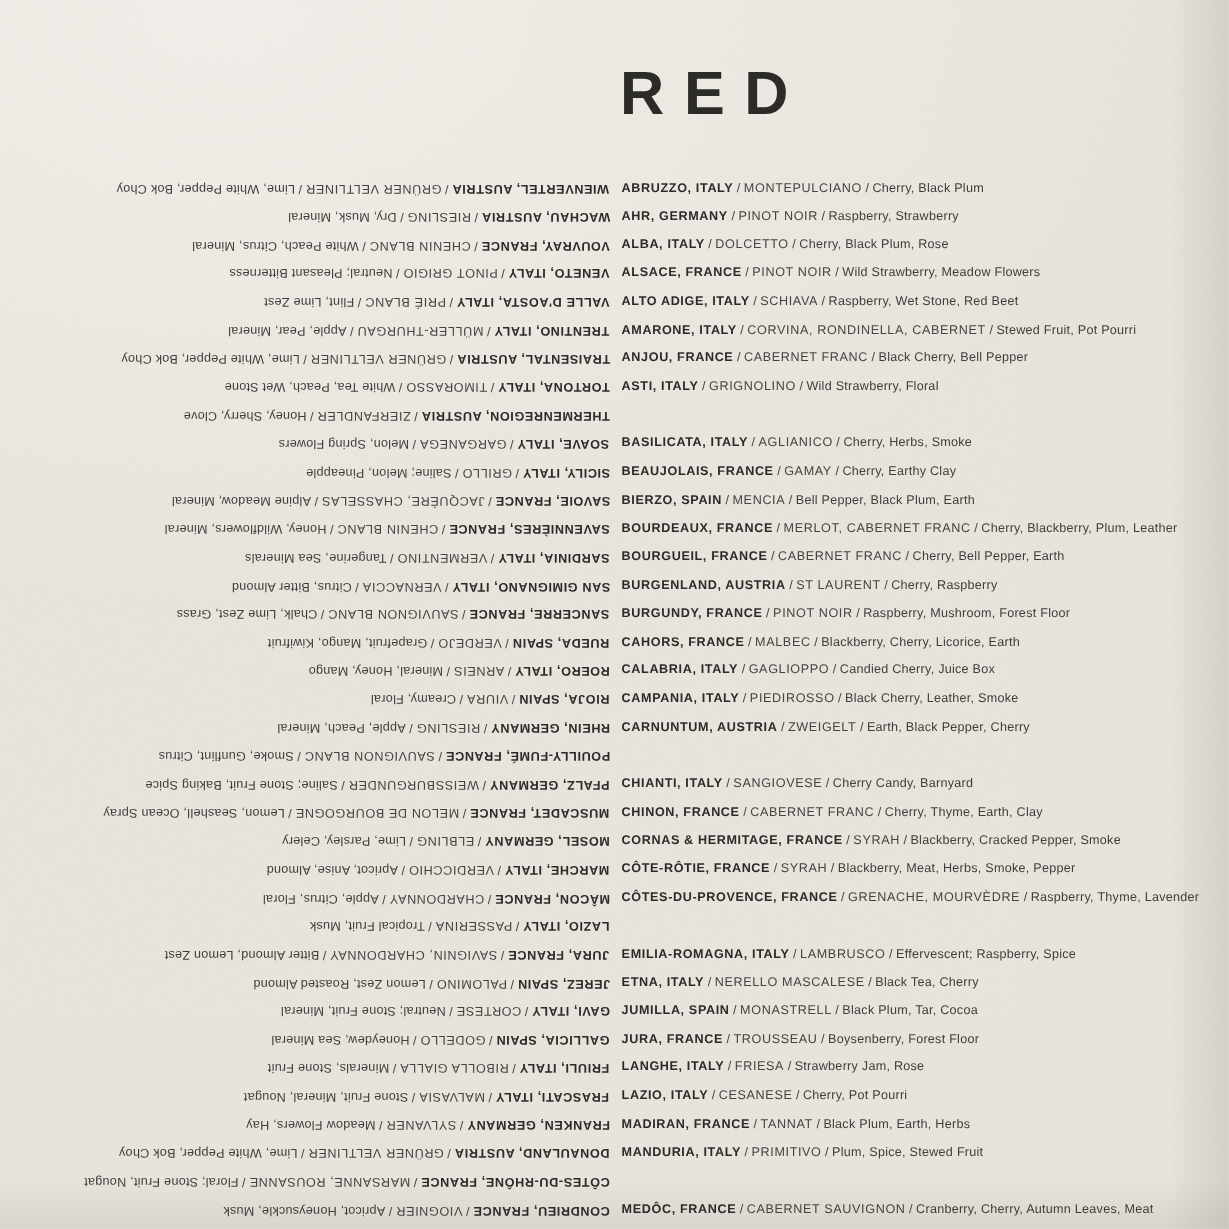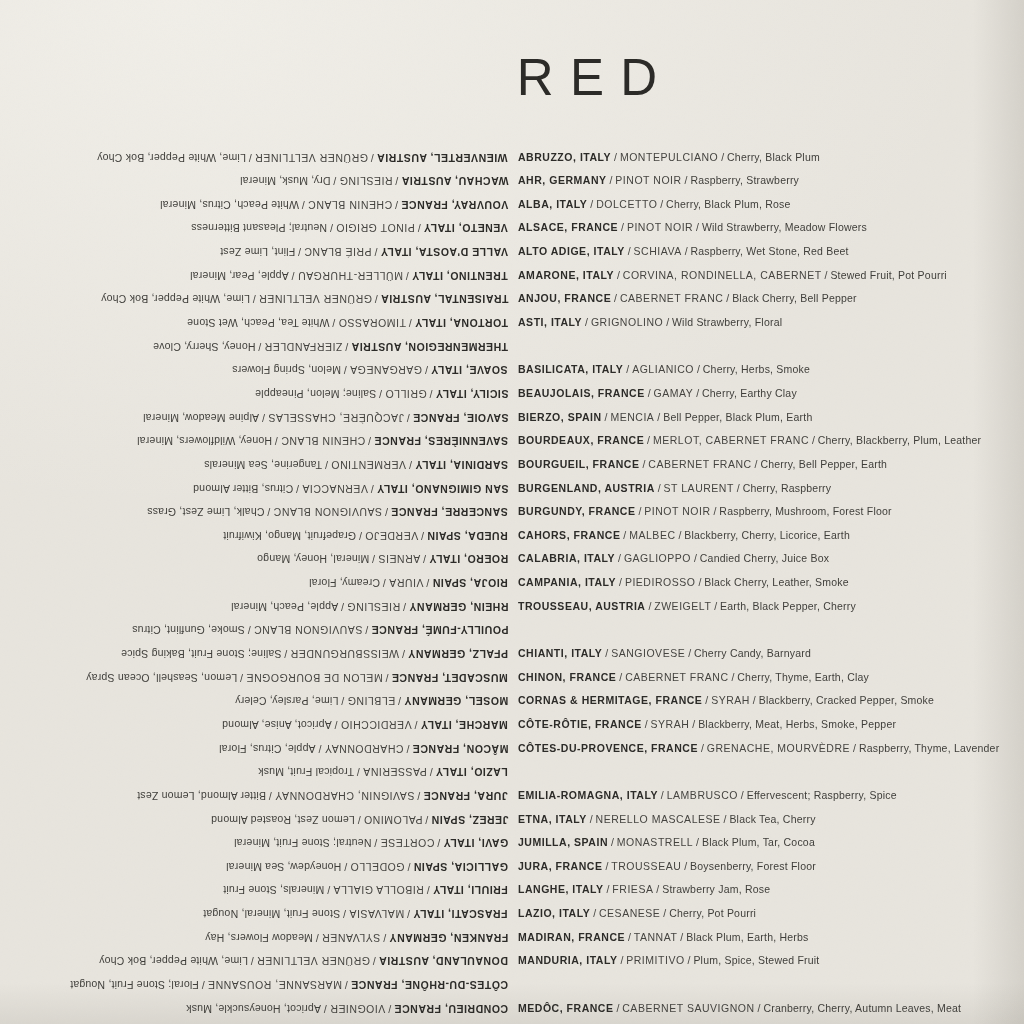--- a/index.html
+++ b/index.html
@@ -9,21 +9,21 @@
       radial-gradient(140% 90% at 18% 0%, rgba(243,241,235,.85) 0%, rgba(243,241,235,0) 55%),
       linear-gradient(to right, rgba(0,0,0,0) 95%, rgba(110,105,95,.16) 100%),
       linear-gradient(to bottom, rgba(0,0,0,0) 96%, rgba(110,105,95,.12) 100%),
       var(--bg,#e8e5de);
     font-family:"Liberation Sans", sans-serif;
     color:var(--ink,#454440);
   }
   .texture{position:absolute;inset:0;z-index:0;opacity:.5;pointer-events:none;}
   .page-title{
     position:absolute;top:52px;left:506px;width:170px;z-index:2;
-    text-align:center;font-size:51px;font-weight:400;line-height:1;
+    text-align:center;font-size:51px;font-weight:700;line-height:1;
     letter-spacing:.32em;text-indent:.16em;
     color:var(--ink-bold,#2c2b28);
   }
   .wine-list{position:absolute;top:145px;left:0;width:1024px;z-index:1;}
   .row{height:23.65px;display:flex;align-items:center;}
   .half{display:flex;align-items:center;}
   .half.left{width:508px;justify-content:flex-end;}
   .half.right{margin-left:10px;justify-content:center;}
   .cell{white-space:nowrap;font-size:10.5px;line-height:1;}
   .cell.flip{transform:rotate(180deg);}
@@ -193,21 +193,21 @@
       </div>
       <div class="half right">
         <span class="cell"><span class="region">CAMPANIA, ITALY</span><span class="sep"> / </span><span class="grape">PIEDIROSSO</span><span class="sep"> / </span><span class="notes">Black Cherry, Leather, Smoke</span></span>
       </div>
     </div>
     <div class="row">
       <div class="half left">
         <span class="cell flip"><span class="region">RHEIN, GERMANY</span><span class="sep"> / </span><span class="grape">RIESLING</span><span class="sep"> / </span><span class="notes">Apple, Peach, Mineral</span></span>
       </div>
       <div class="half right">
-        <span class="cell"><span class="region">TROUSSEAU, AUSTRIA</span><span class="sep"> / </span><span class="grape">ZWEIGELT</span><span class="sep"> / </span><span class="notes">Earth, Black Pepper, Cherry</span></span>
+        <span class="cell"><span class="region">CARNUNTUM, AUSTRIA</span><span class="sep"> / </span><span class="grape">ZWEIGELT</span><span class="sep"> / </span><span class="notes">Earth, Black Pepper, Cherry</span></span>
       </div>
     </div>
     <div class="row">
       <div class="half left">
         <span class="cell flip"><span class="region">POUILLY-FUMÉ, FRANCE</span><span class="sep"> / </span><span class="grape">SAUVIGNON BLANC</span><span class="sep"> / </span><span class="notes">Smoke, Gunflint, Citrus</span></span>
       </div>
     </div>
     <div class="row">
       <div class="half left">
         <span class="cell flip"><span class="region">PFALZ, GERMANY</span><span class="sep"> / </span><span class="grape">WEISSBURGUNDER</span><span class="sep"> / </span><span class="notes">Saline; Stone Fruit, Baking Spice</span></span>

